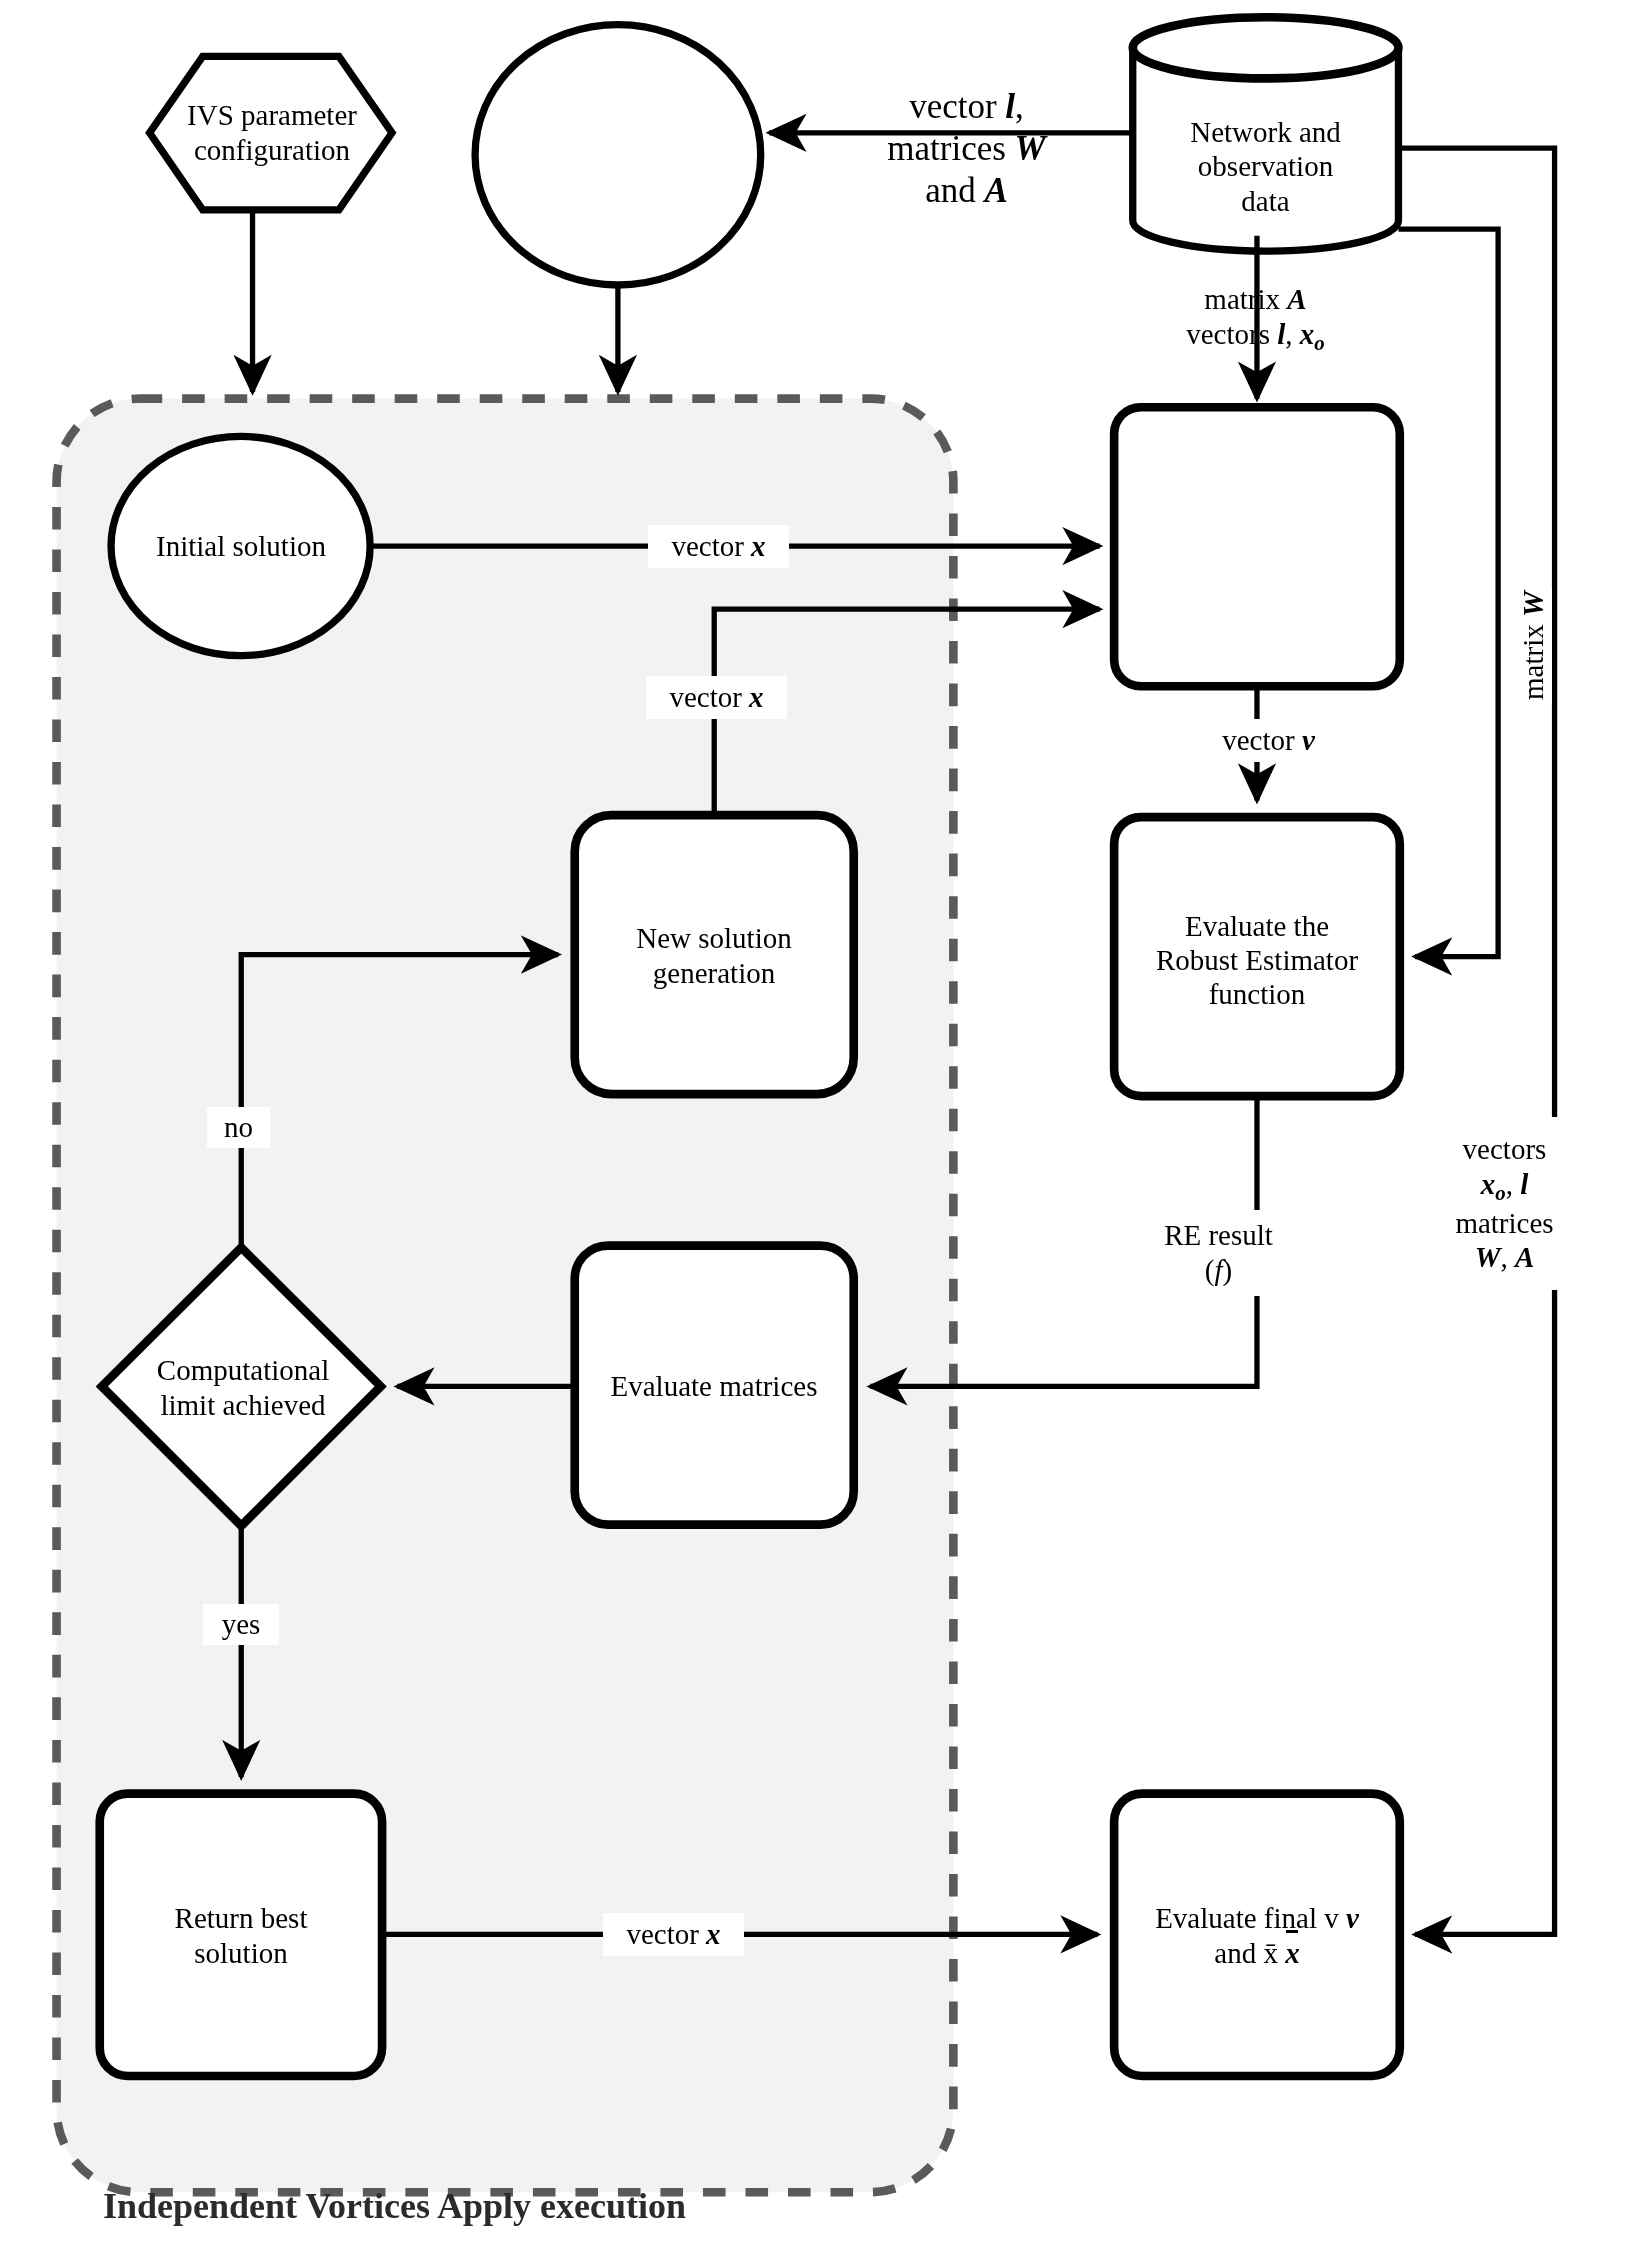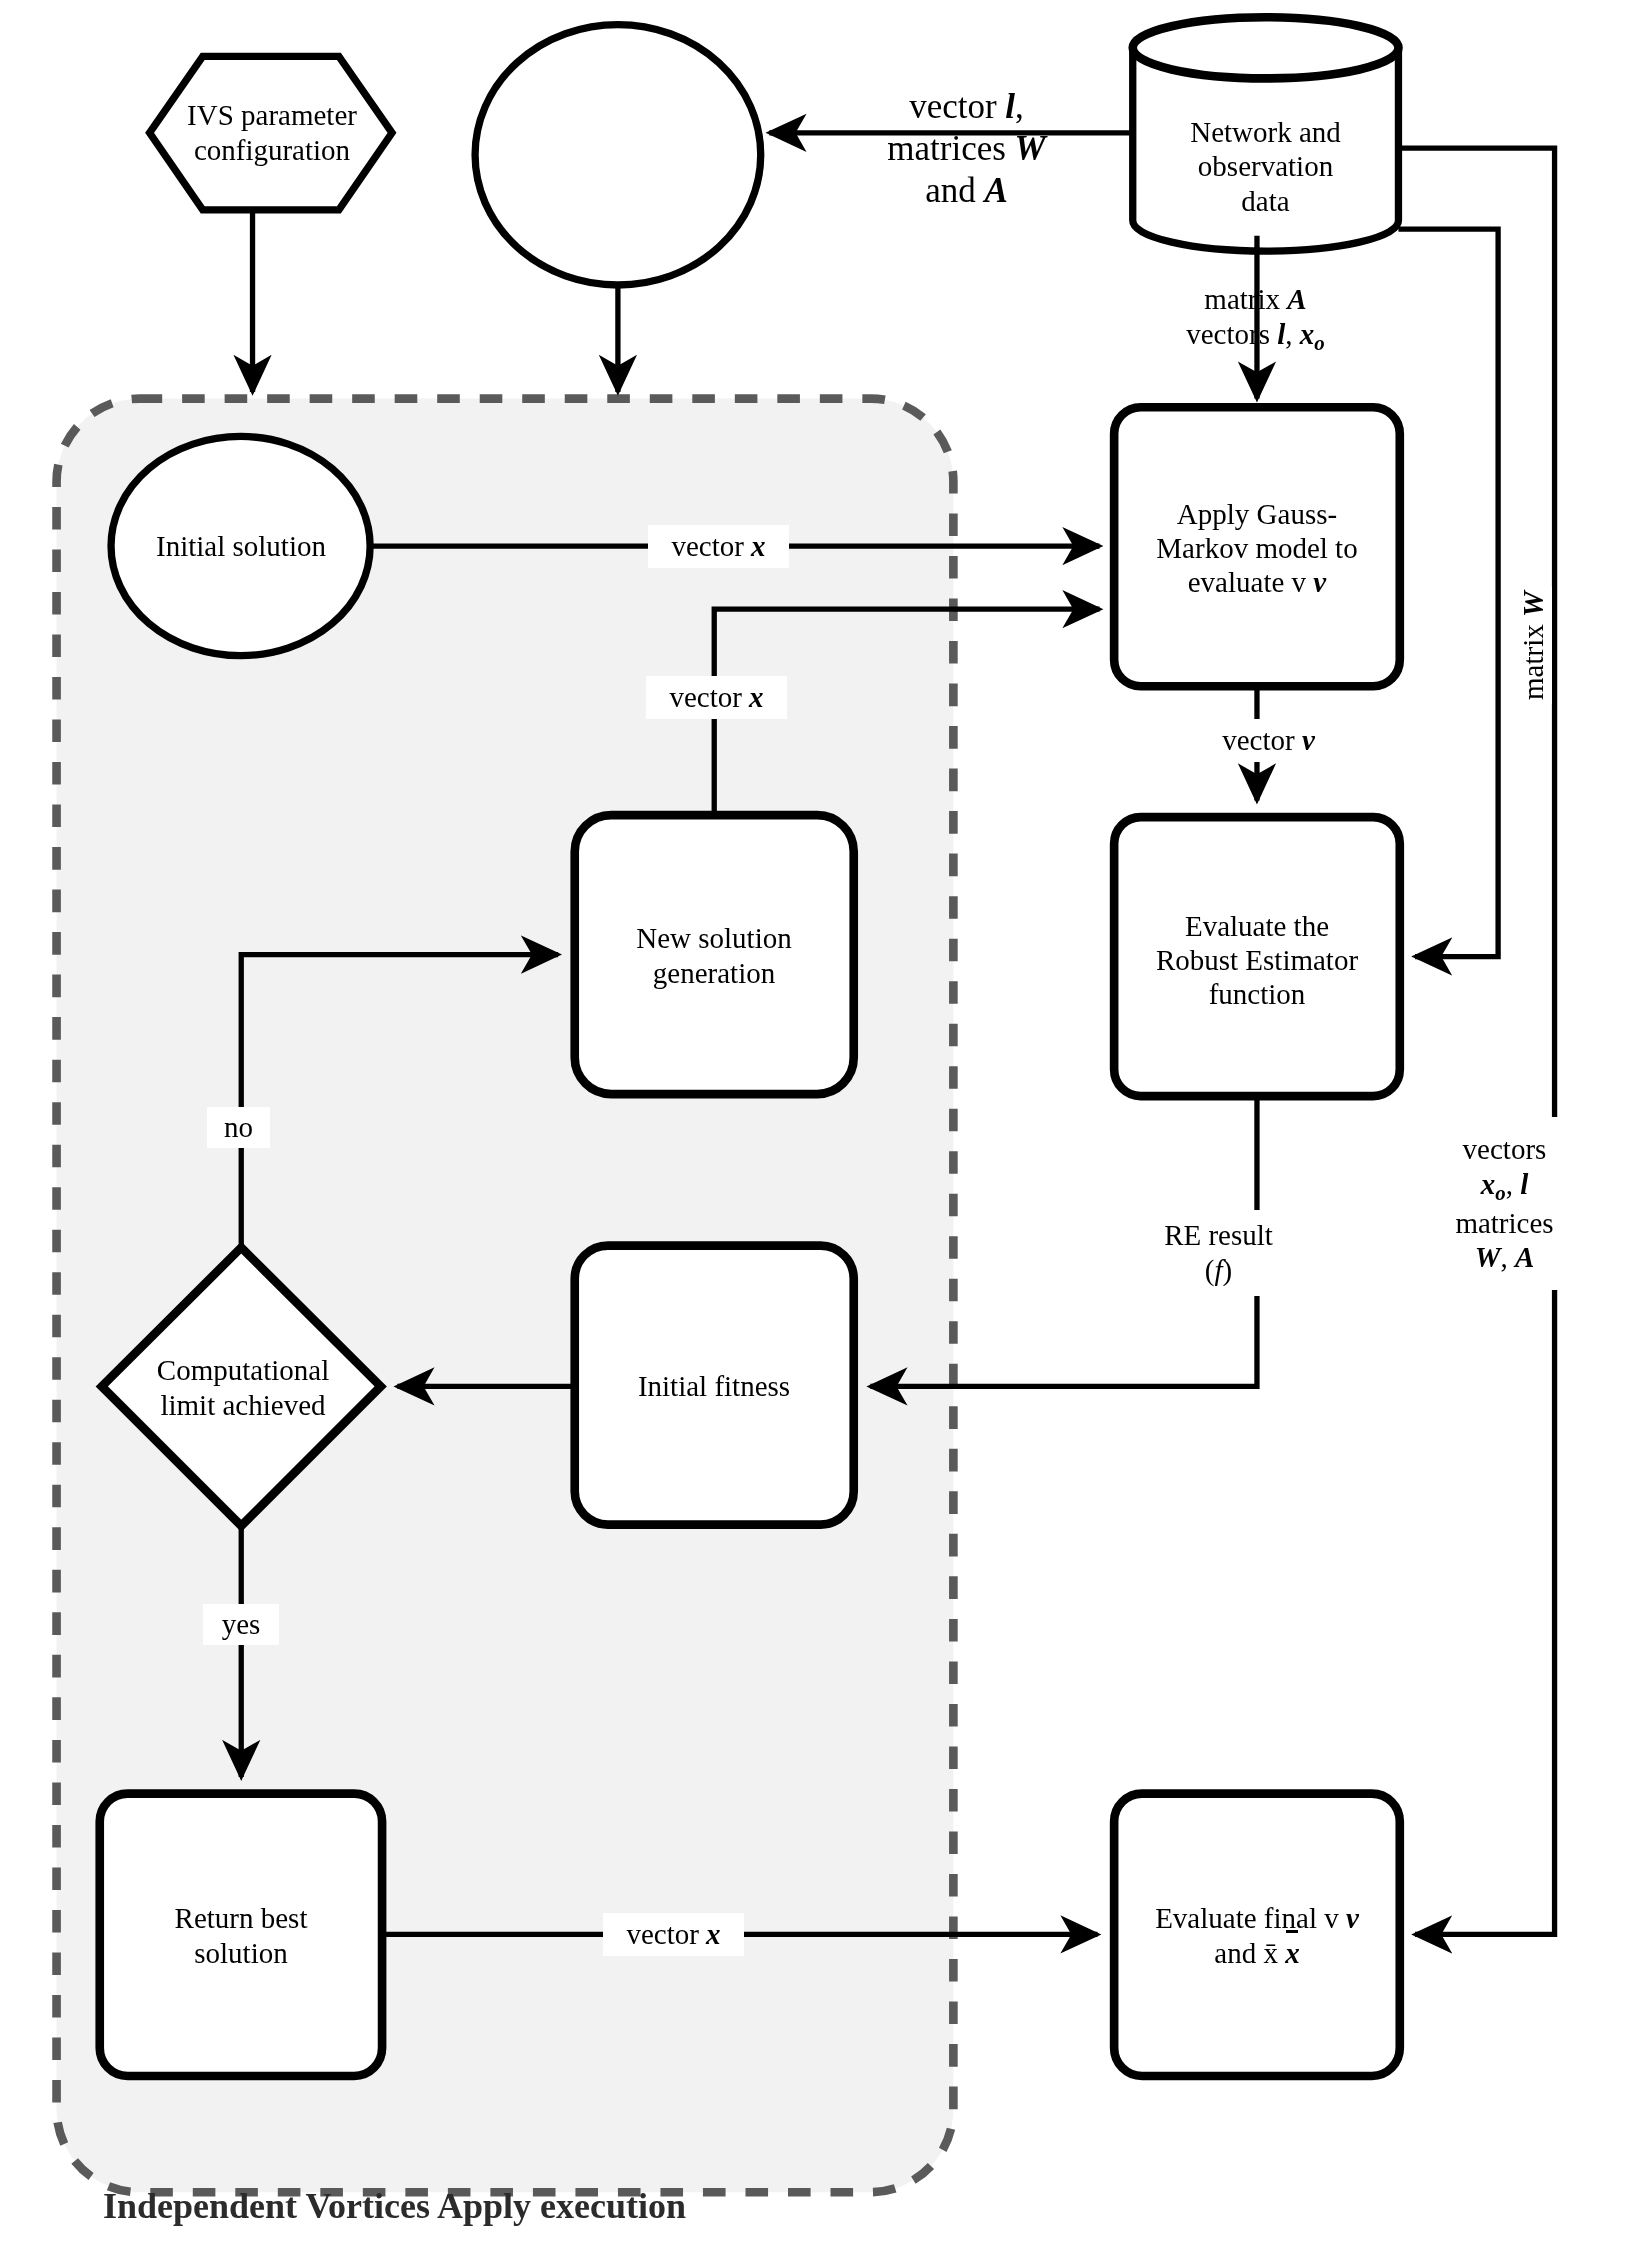--- a/index.html
+++ b/index.html
@@ -111,38 +111,35 @@
 
 
   <div class="nodetext" style="left:1136px;top:100px;width:259px;height:133px;font-size:29px;">
     <span><span>Network and</span><br><span>observation</span><br><span>data</span></span>
   </div>
 
   <div class="nodetext" style="left:113px;top:525px;width:256px;height:43px;font-size:29px;">
     <span>Initial solution</span>
   </div>
 
-  <div class="nodetext" style="left:1111px;top:488px;width:292px;height:120px;font-size:29px;">
-    <span><span>Apply Gauss-</span><br><span>Markov model to</span><br><span>evaluate v</span> <i class="bi">v</i></span>
-  </div>
 
   <div class="nodetext" style="left:578px;top:913px;width:272px;height:85px;font-size:29px;">
     <span><span>New solution</span><br><span>generation</span></span>
   </div>
 
   <div class="nodetext" style="left:1111px;top:897px;width:292px;height:126px;font-size:29px;">
     <span><span>Evaluate the</span><br><span>Robust Estimator</span><br><span>function</span></span>
   </div>
 
   <div class="nodetext" style="left:90px;top:1345px;width:306px;height:85px;font-size:29px;">
     <span><span>Computational</span><br><span>limit achieved</span></span>
   </div>
 
   <div class="nodetext" style="left:578px;top:1365px;width:272px;height:43px;font-size:29px;">
-    <span>Initial fitness</span>
+    <span>Evaluate matrices</span>
   </div>
 
   <div class="nodetext" style="left:103px;top:1893px;width:276px;height:85px;font-size:29px;">
     <span><span>Return best</span><br><span>solution</span></span>
   </div>
 
   <div class="nodetext" style="left:1111px;top:1893px;width:292px;height:85px;font-size:29px;justify-content:center;">
     <span><span>Evaluate final v</span> <i class="bi">v</i><br><span>and x̄</span> <i class="bi ovr">x</i></span>
   </div>
 

